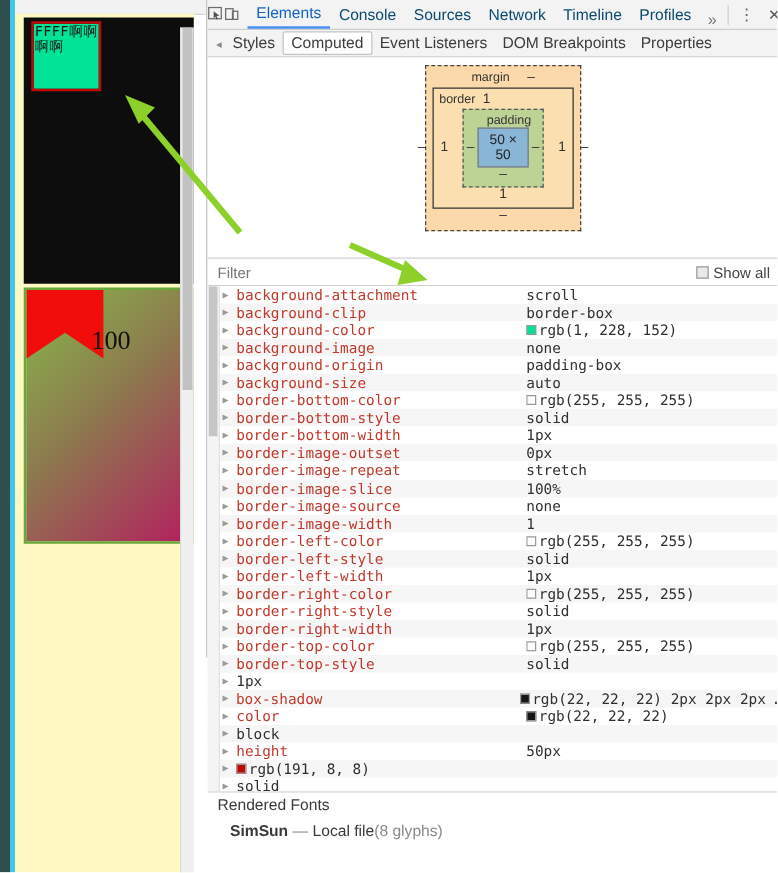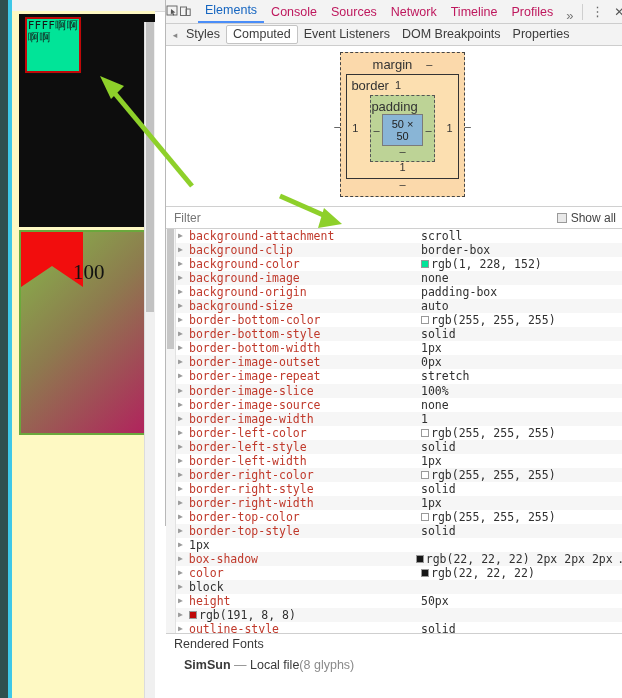--- a/index.html
+++ b/index.html
@@ -50,40 +50,40 @@
   .devtools{position:absolute;left:165px;top:0;width:457px;height:526px;background:#ffffff;
     border-left:1px solid #b8b8b8;box-sizing:border-box;}
 
   .dt-toolbar{position:relative;height:23px;background:#f3f3f3;border-bottom:1px solid #cdcdcd;
     display:flex;align-items:center;}
   .icon-btn{width:22px;height:22px;display:flex;align-items:center;justify-content:center;cursor:pointer;}
   .icon-btn svg{display:block;}
   .tb-sep{width:1px;height:16px;background:#cfcfcf;margin:0 3px;}
   .main-tabs{display:flex;align-items:flex-end;height:23px;}
   .main-tab{
-    padding:0 7px;height:22px;line-height:22px;font-size:12.5px;color:#be185d;cursor:pointer;white-space:nowrap;
+    padding:0 7px;height:22px;line-height:22px;font-size:12.5px;color:#0c4a6e;cursor:pointer;white-space:nowrap;
   }
   .main-tab.active{color:#1565c0;border-bottom:2px solid #4a8df8;height:21px;line-height:21px;}
   .tab-more{padding:0 6px;font-size:13px;color:#777;cursor:pointer;}
   .tb-right{margin-left:auto;display:flex;align-items:center;padding-right:4px;}
 
   .dt-subtabs{position:relative;height:21px;background:#f3f3f3;border-bottom:1px solid #cdcdcd;
     display:flex;align-items:center;padding-left:4px;}
   .sub-arrow{width:10px;font-size:9px;color:#888;text-align:center;cursor:pointer;}
   .sub-tab{padding:0 6px;height:19px;line-height:19px;font-size:12.5px;color:#3c3c3c;cursor:pointer;white-space:nowrap;}
   .sub-tab.active{background:#fff;border:1px solid #c4c4c4;border-radius:2px;height:17px;line-height:17px;}
 
   
   .boxmodel-area{position:relative;height:160px;background:#fff;}
   .bm{position:absolute;left:174px;top:6px;}
   .bm-margin{
     width:125px;border:1px dashed #444;background:#fbd9ab;
     padding:4px 0 6px;text-align:center;box-sizing:border-box;
   }
-  .bm-label{font-size:13px;color:#333;font-family:"Liberation Sans",sans-serif;}
+  .bm-label{font-size:10px;color:#333;font-family:"Liberation Sans",sans-serif;}
   .bm-row{display:flex;align-items:center;justify-content:center;font-size:11px;color:#333;}
   .bm-side{width:16px;text-align:center;font-size:11px;color:#333;}
   .bm-border{
     border:1px solid #333;background:#fcdfb0;padding:3px 0 5px;margin:2px 6px 0;text-align:center;
   }
   .bm-padding{
     border:1px dashed #555;background:#bdd396;padding:3px 0 4px;margin:2px 7px 0;text-align:center;
   }
   .bm-content{
     background:#89b5d6;border:1px solid #7a7a7a;padding:3px 8px;font-size:11px;color:#222;display:inline-block;
@@ -204,21 +204,21 @@
               <div class="bm-border">
                 <div class="bm-row" style="justify-content:flex-start;padding-left:4px;">
                   <span class="bm-label">border</span>
                   <span style="width:6px;"></span>
                   <span class="bm-dash">1</span>
                 </div>
                 <div class="bm-row">
                   <span class="bm-side">1</span>
                   <div style="flex:1;">
                     <div class="bm-padding">
-                      <div class="bm-row" style="justify-content:flex-start;padding-left:0;">
+                      <div class="bm-row" style="justify-content:flex-start;padding-left:18px;">
                         <span class="bm-label">padding</span>
                       </div>
                       <div class="bm-row">
                         <span class="bm-side">–</span>
                         <span class="bm-content">50 × 50</span>
                         <span class="bm-side">–</span>
                       </div>
                       <div class="bm-row">
                         <span class="bm-dash">–</span>
                       </div>
@@ -450,21 +450,20 @@
           </div>
           <div class="prow">
             <span class="tri">▶</span>
             <span class="pval">
               <span class="sw" style="background: rgb(191, 8, 8);"></span>
               <span>rgb(191, 8, 8)</span>
             </span>
           </div>
           <div class="prow">
             <span class="tri">▶</span>
-            <span class="pname">outline-style</span>
             <span class="pval">
               <span>solid</span>
             </span>
           </div>
         </div>
     </div>
 
     <div class="rf-head">Rendered Fonts</div>
     <div class="rf-body">
       <b>SimSun</b>

